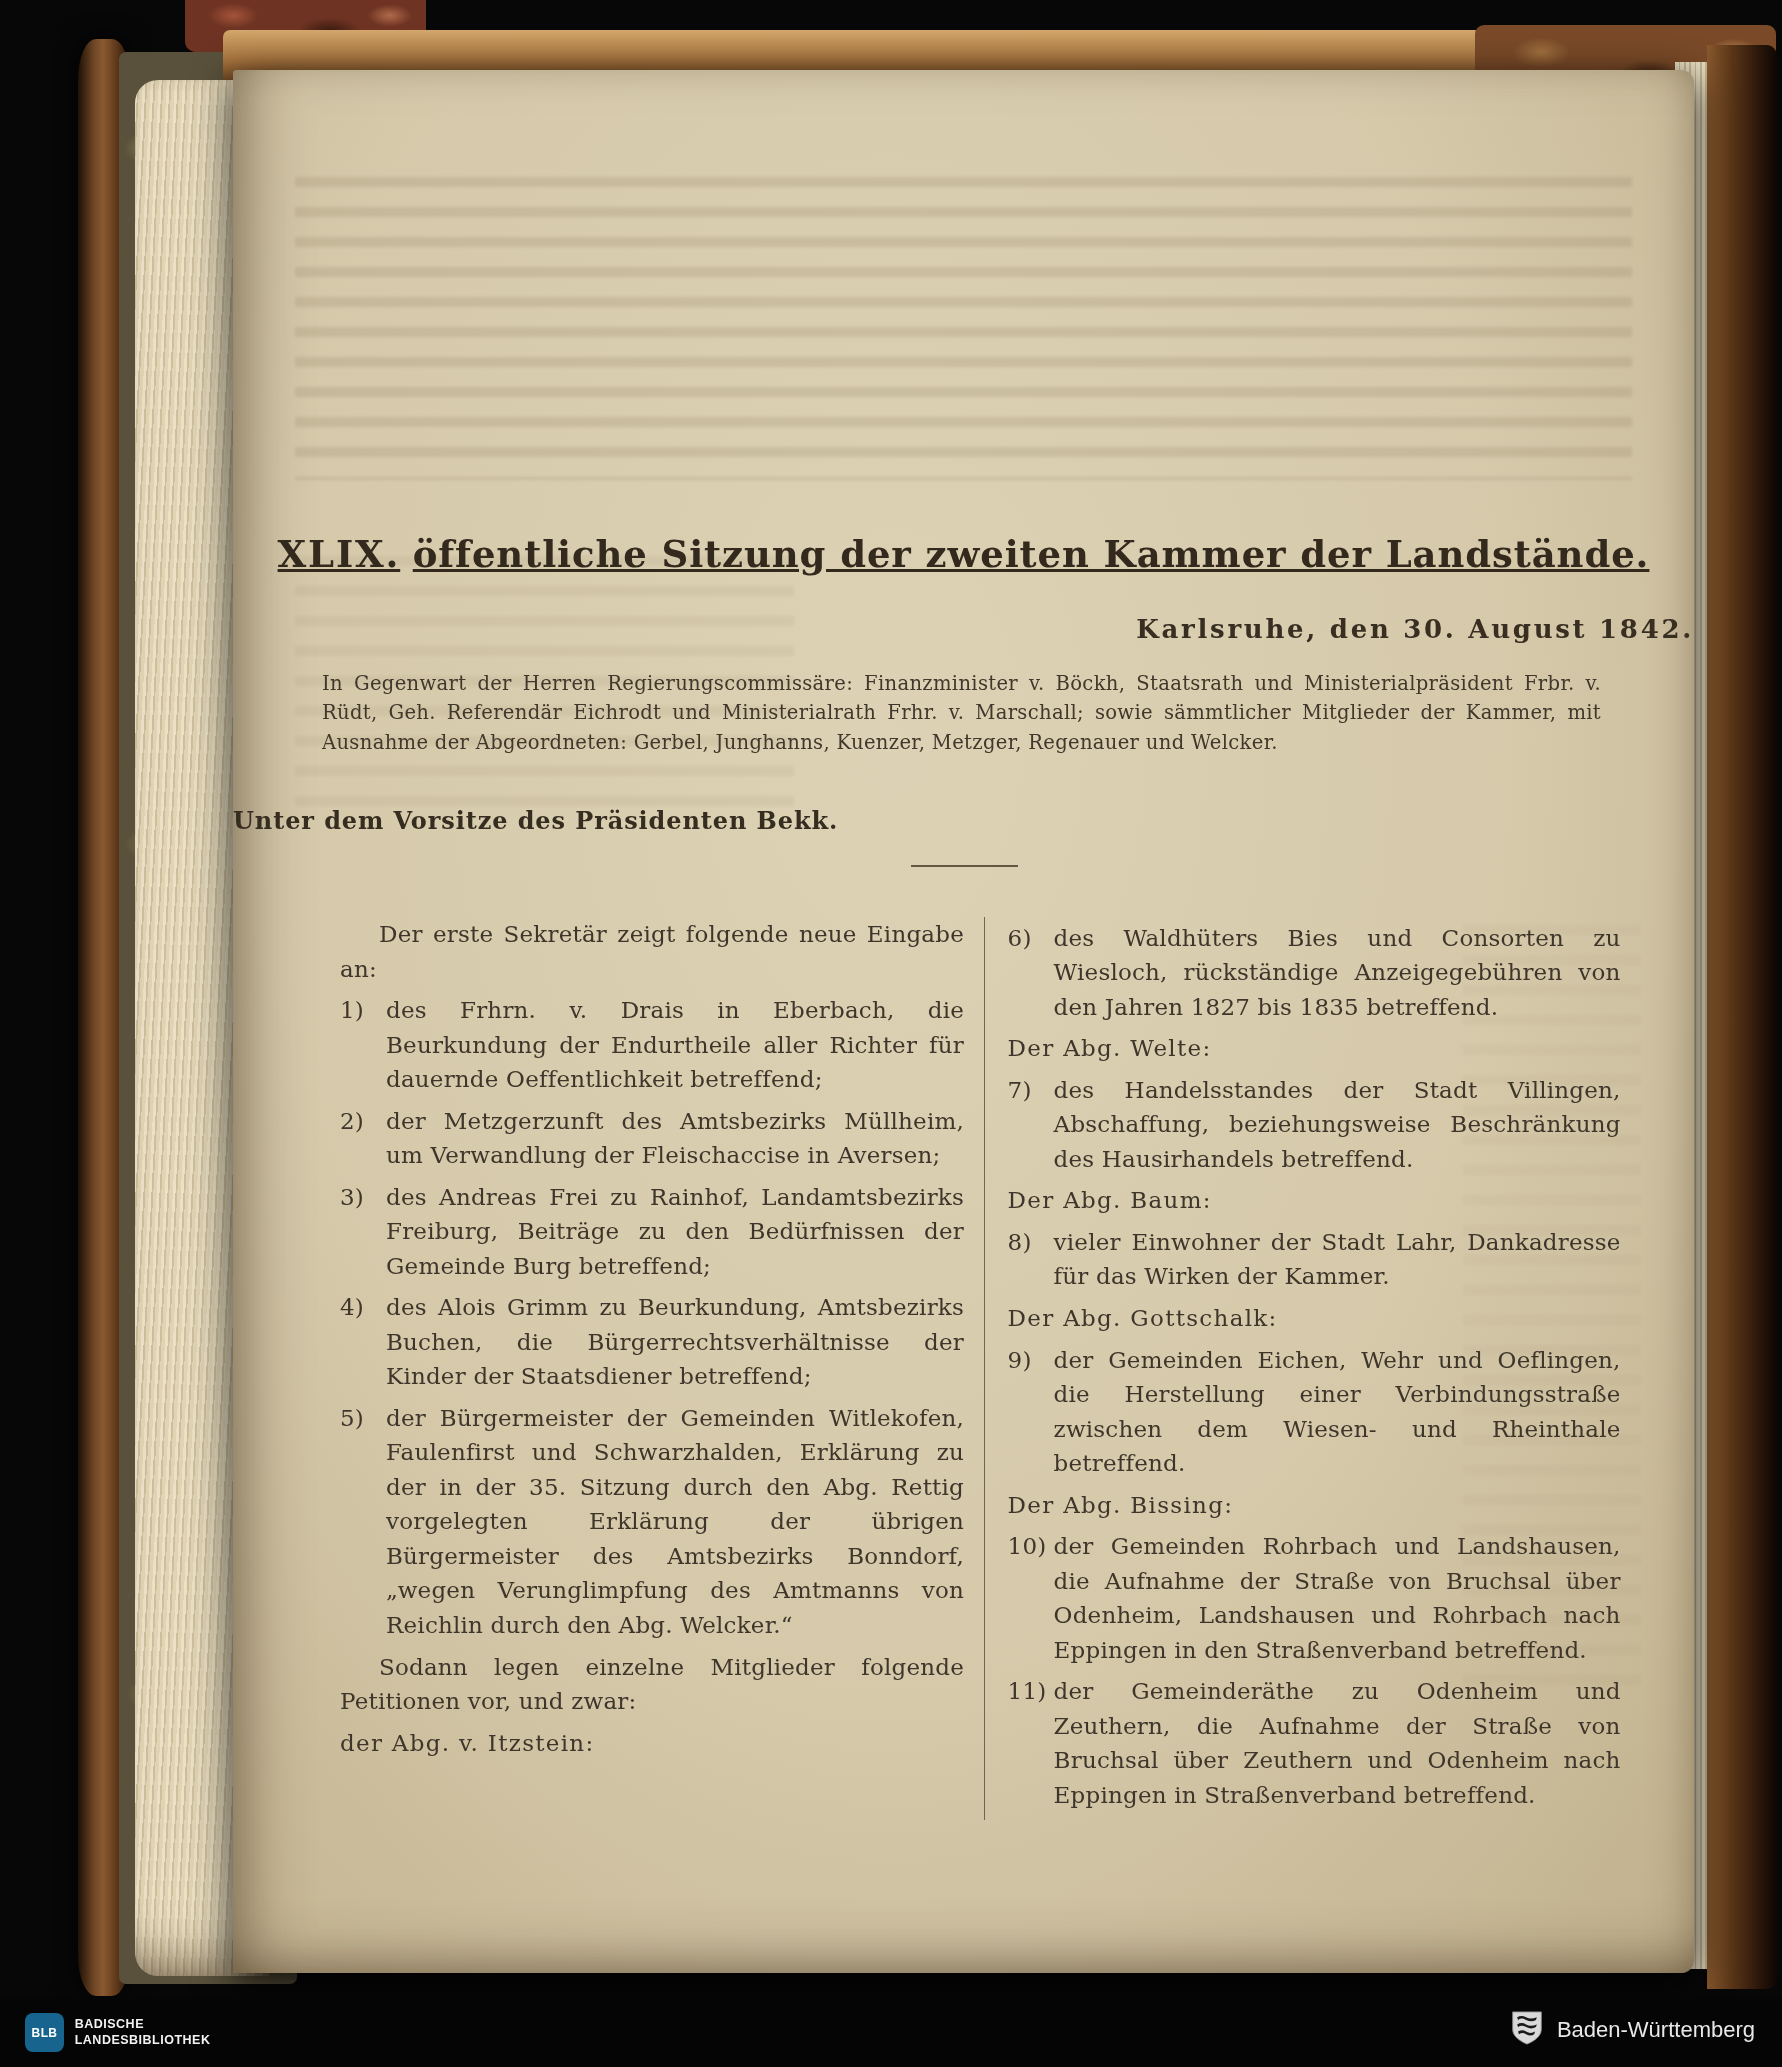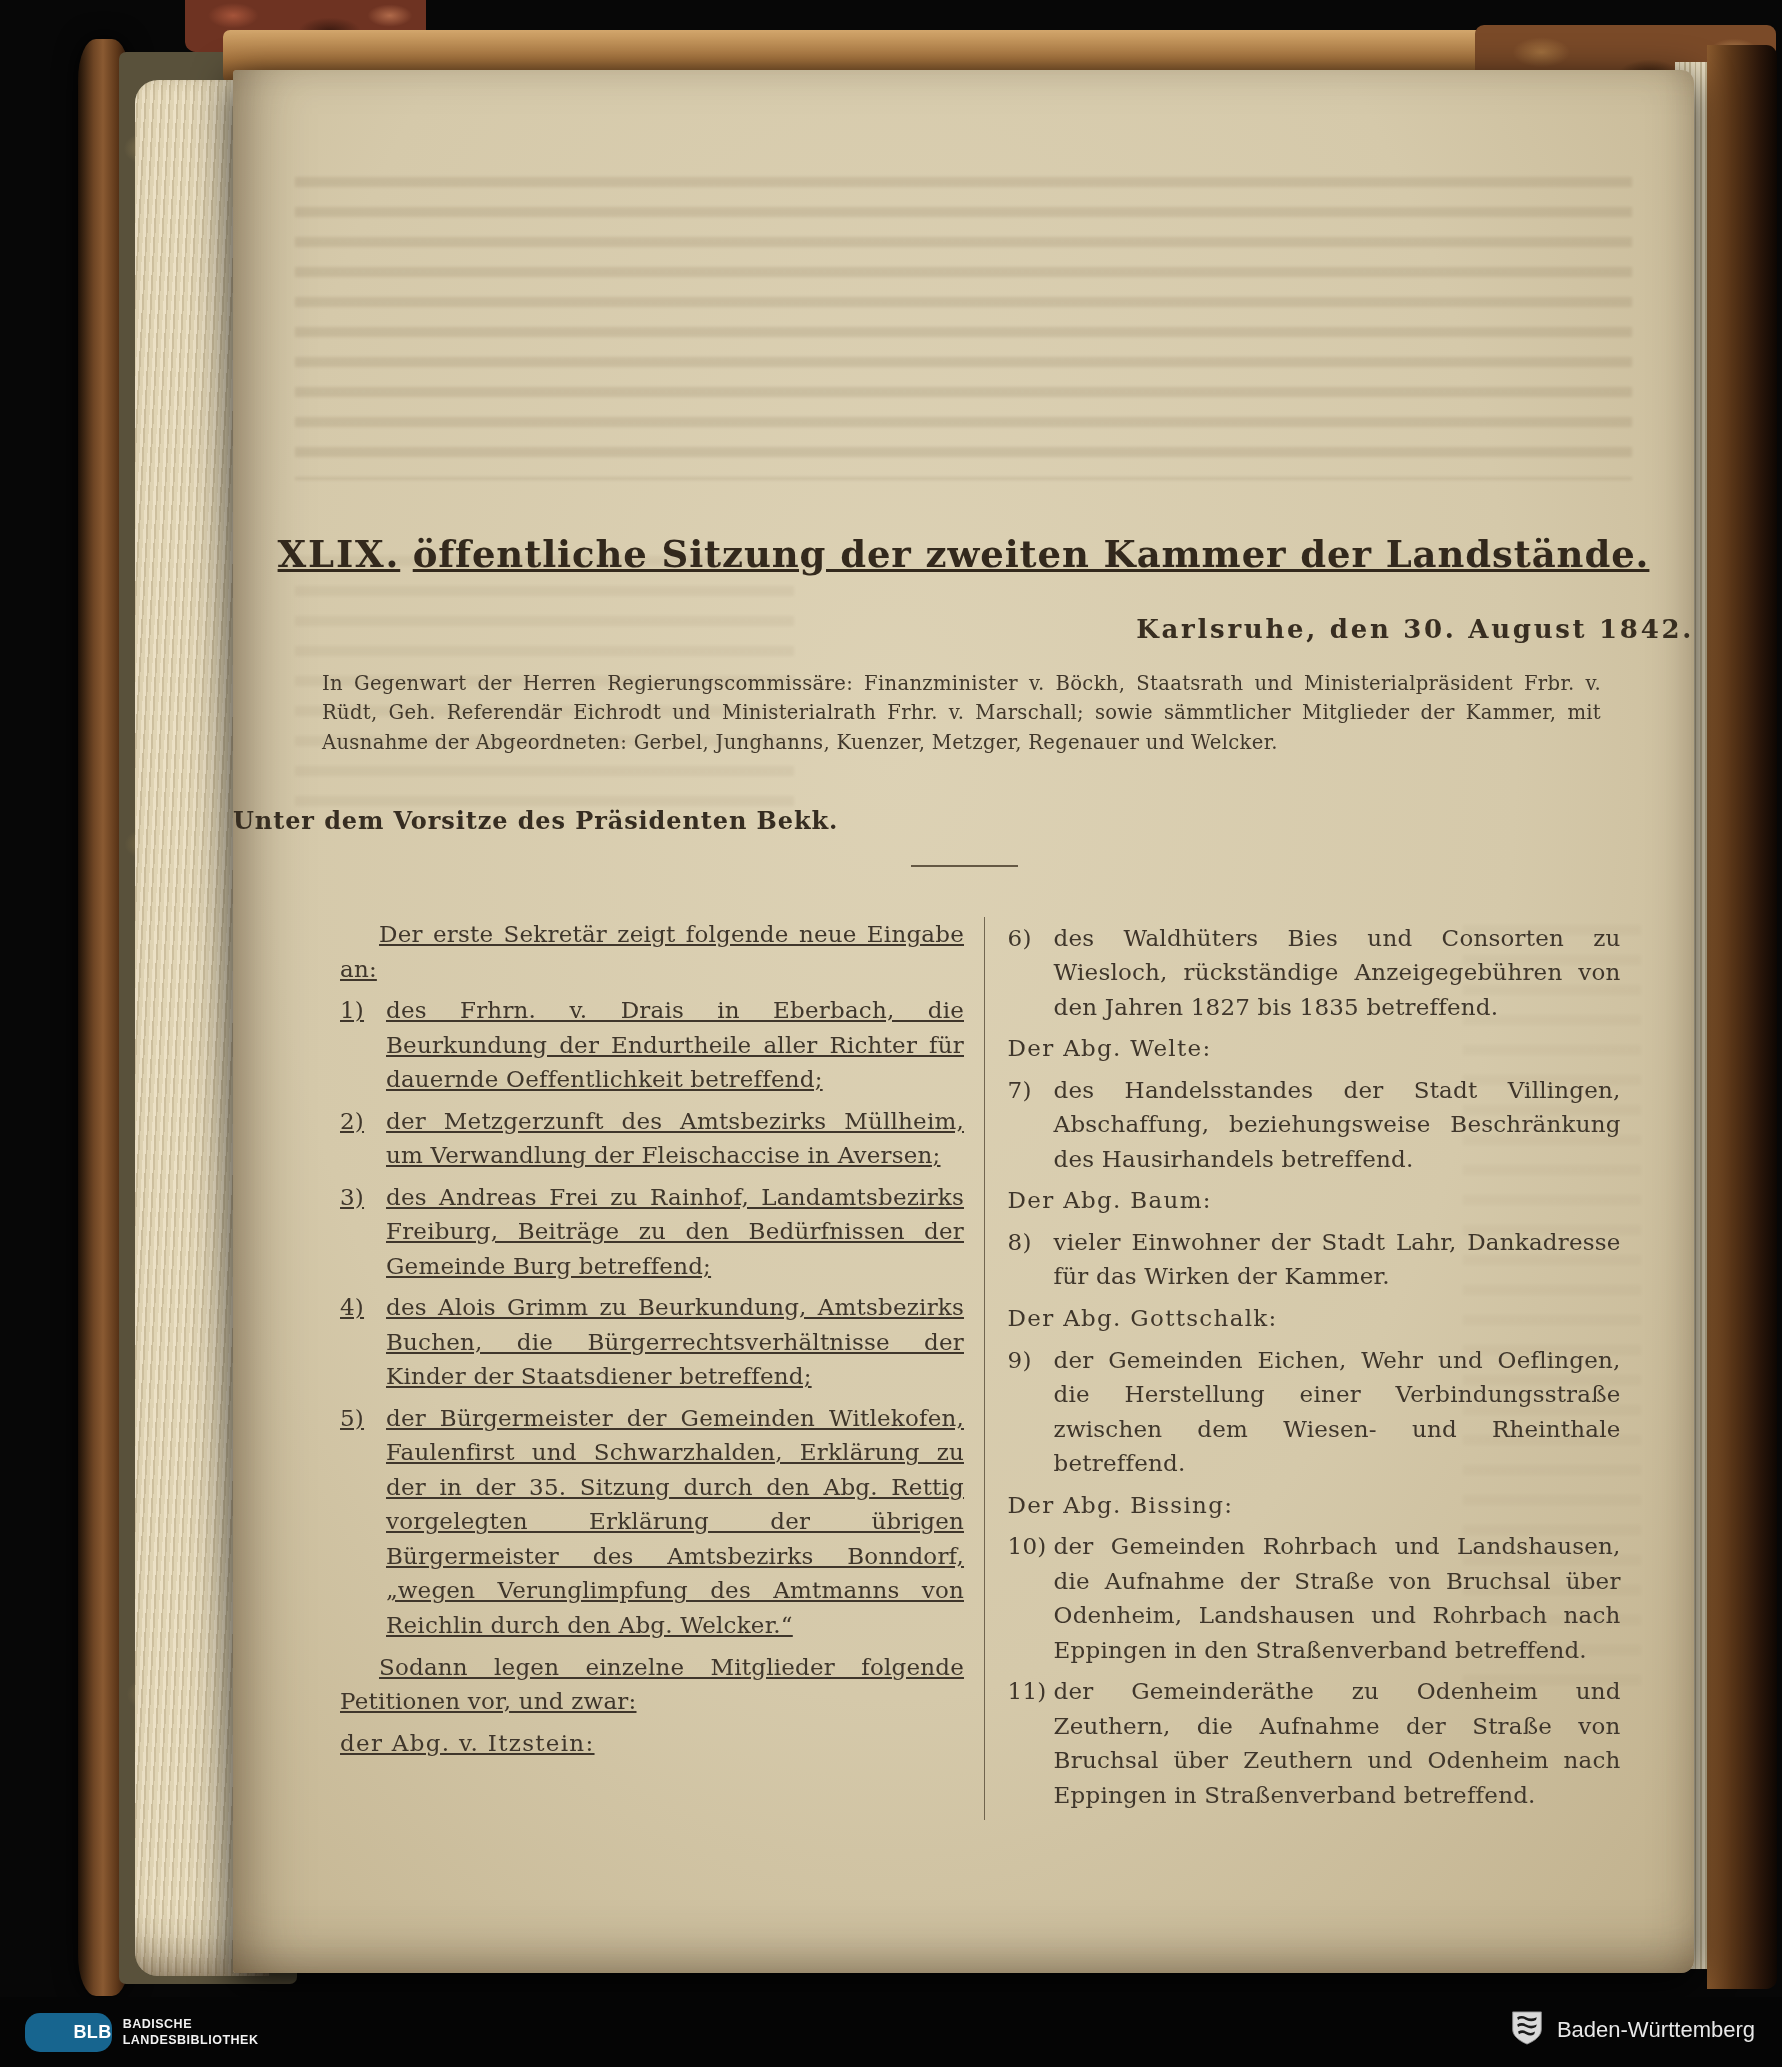--- a/index.html
+++ b/index.html
@@ -67,35 +67,35 @@
     font-size:26px;font-weight:bold;color:#382e21;letter-spacing:2.7px;}
   .presence{position:absolute;top:599px;left:89px;right:93px;text-align:justify;
     font-size:19.6px;line-height:1.5;color:#41382c;letter-spacing:0.3px;}
   .chair{position:absolute;top:736px;left:0;right:0;
     font-size:24px;font-weight:bold;color:#362d21;letter-spacing:0.9px;}
   .chair-rule{position:absolute;top:795px;left:50%;width:107px;margin-left:-53px;height:1.8px;
     background:rgba(70,58,40,.8);}
 
   .cols{position:absolute;top:847px;left:107px;width:1281px;display:flex;
     font-size:23px;line-height:1.5;letter-spacing:0.2px;color:#3f362b;}
-  .col-left{width:624px;padding-right:19.6px;border-right:1.8px solid rgba(70,58,40,.7);text-decoration:underline;}
+  .col-left{width:624px;padding-right:19.6px;border-right:1.8px solid rgba(70,58,40,.7);}
   .col-right{width:613px;padding-left:23px;}
   .para{text-align:justify;margin:0 0 7.1px 0;}
   .para.indent{text-indent:39px;}
   .entry{display:flex;margin:3.6px 0 7.1px 0;}
   .entry .num{flex:0 0 46px;}
   .entry .etext{flex:1;text-align:justify;}
   .speaker{margin:5.3px 0 7.1px 0;letter-spacing:1.3px;}
 
   
   .footer{position:absolute;left:0;right:0;bottom:0;height:70px;background:#050505;
     font-family:"Liberation Sans", sans-serif;color:#f2f2f2;}
   .blb{position:absolute;left:25px;bottom:15px;display:flex;align-items:center;gap:10.7px;cursor:pointer;}
-  .blb-badge{width:39px;height:39px;border-radius:15px;background:#17658f;color:#fff;
-    display:flex;align-items:center;justify-content:center;font-weight:bold;font-size:18px;letter-spacing:0.4px;padding-left:48px;}
+  .blb-badge{width:39px;height:39px;border-radius:8px;background:#17658f;color:#fff;
+    display:flex;align-items:center;justify-content:center;font-weight:bold;font-size:12px;letter-spacing:0.4px;}
   .blb-name{font-size:12.5px;font-weight:bold;line-height:1.25;letter-spacing:0.5px;}
   .bw{position:absolute;right:27px;bottom:18px;display:flex;align-items:center;gap:12.5px;cursor:pointer;}
   .bw-name{font-size:22px;color:#e8e8e8;}
 </style>
 </head>
 <body>
 
 <div class="screen">
 
   <div class="spine"></div>

